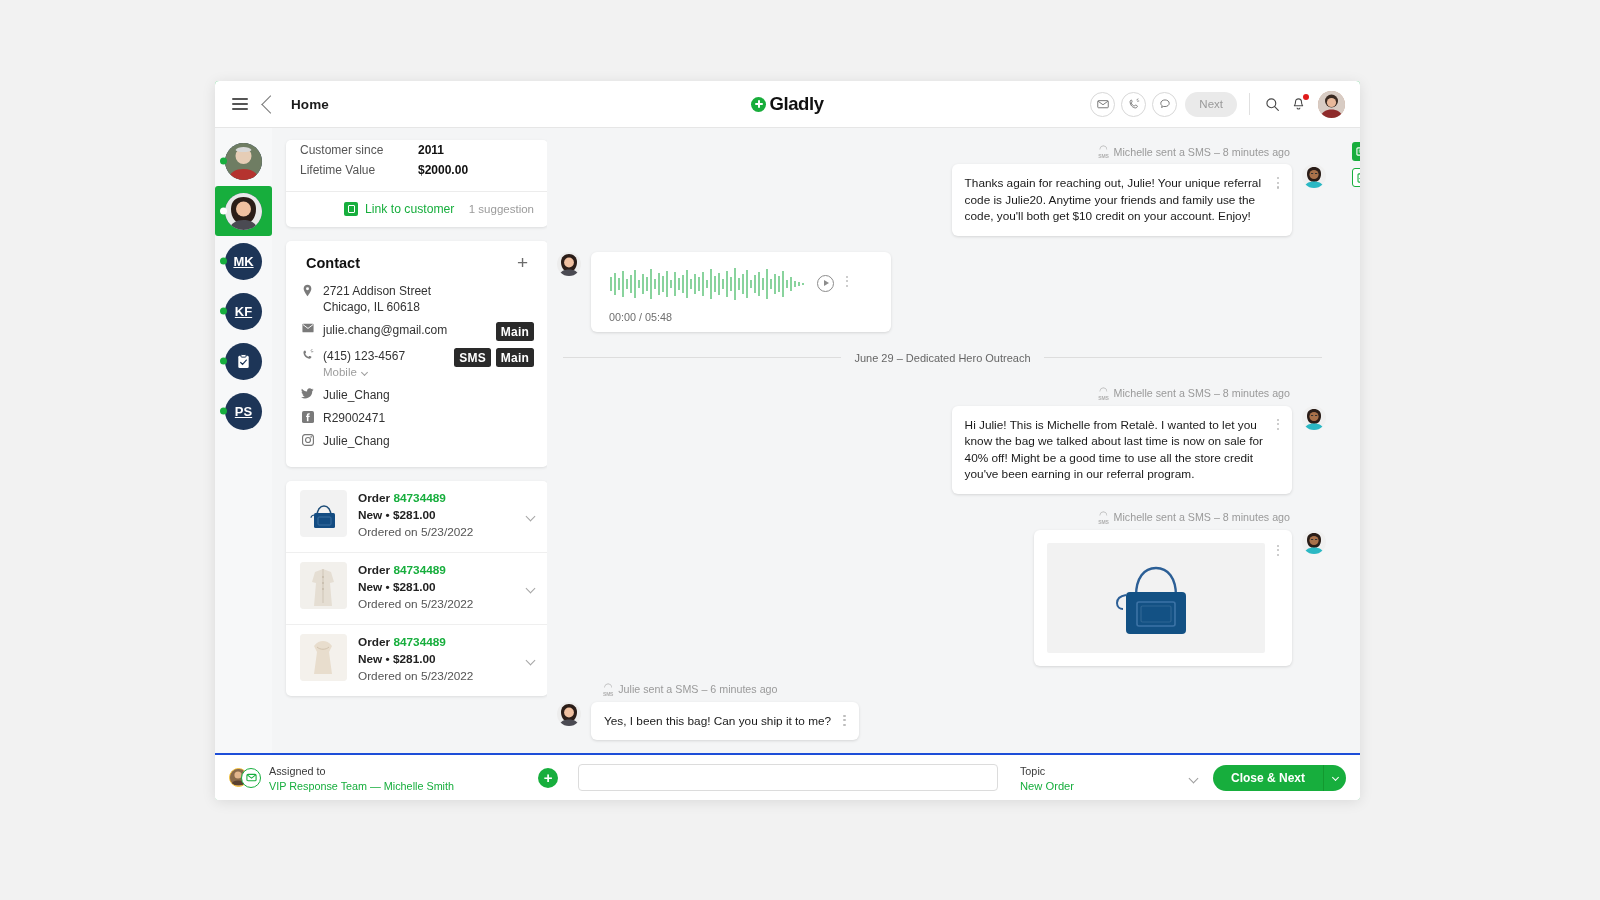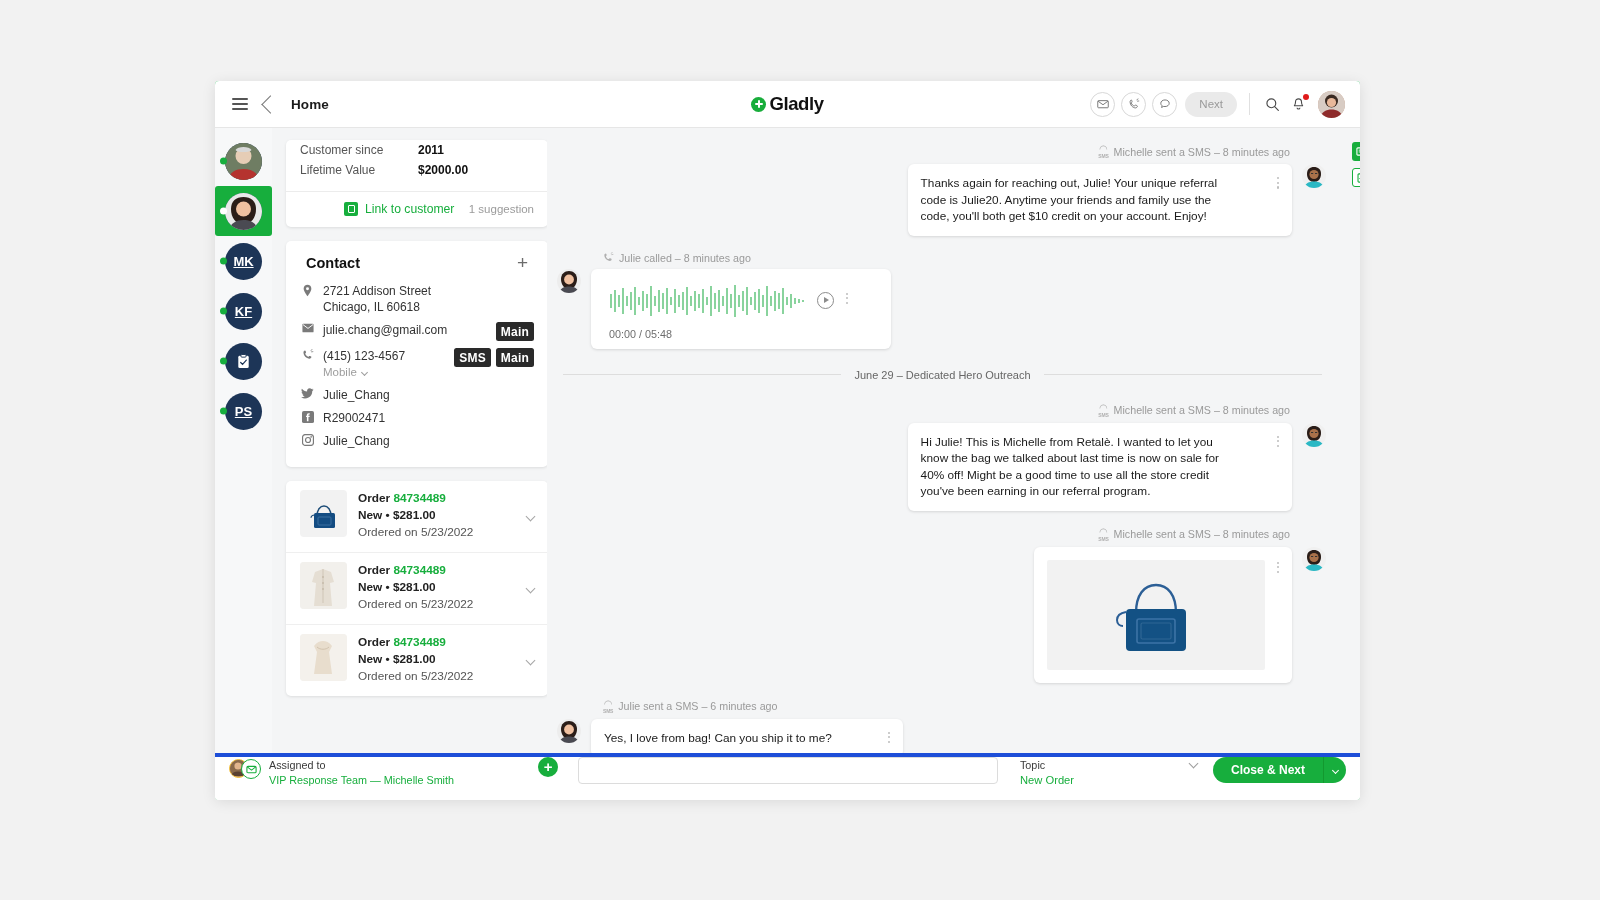--- a/index.html
+++ b/index.html
@@ -190,21 +190,21 @@
     color: #b0b0b0; line-height: 1;
   }
   .sms-ico .arcs { font-size: 10px; }
   .sms-ico .lbl { font-size: 5px; font-weight: bold; letter-spacing: -.2px; }
 
   .row { display: flex; align-items: flex-start; margin-top: 5px; }
   .row.right { justify-content: flex-end; }
   .bubble {
     background: #fff; border-radius: 6px; box-shadow: 0 1px 3px rgba(0,0,0,0.13);
     padding: 11px 13px; font-size: 11.8px; line-height: 16.5px; color: #1a1a1a;
-    position: relative; display: flex; align-items: flex-start; gap: 44px;
+    position: relative; display: flex; align-items: flex-start;
   }
   .bubble .txt { max-width: 300px; }
   .bubble-kebab { margin-left: 12px; display:flex; flex-direction: column; gap:2.2px; padding-top:2px; cursor:pointer; }
   .bubble-kebab i { width:2.4px; height:2.4px; border-radius:50%; background:#bdbdbd; display:block; }
   .msg-avatar { width: 24px; height: 24px; border-radius: 50%; overflow: hidden; flex: 0 0 24px; }
   .msg-avatar.r { margin-left: 10px; }
   .msg-avatar.l { margin-right: 10px; }
 
   
   .call-card {
@@ -242,22 +242,22 @@
   .widget {
     width: 19px; height: 19px; border-radius: 3px;
     display:flex; align-items:center; justify-content:center; cursor: pointer;
   }
   .widget.filled { background: #17ae3d; color: #fff; }
   .widget.outline { background: #fff; border: 1.4px solid #17ae3d; color: #17ae3d; }
 
   
   .footer {
     position: absolute; left: 0; right: 0; bottom: 0; height: 47px;
-    background: #fff; border-top: 4px solid #1d4ed8;
-    display: flex; align-items: flex-start; padding: 0 14px 0 14px;
+    background: #fff; border-top: 2px solid #1d4ed8;
+    display: flex; align-items: center; padding: 0 14px 0 14px;
   }
   .assign-ico { position: relative; width: 34px; height: 24px; flex: 0 0 34px; }
   .assign-ico .a1 {
     position:absolute; left:0; top:2px; width:19px; height:19px; border-radius:50%;
     overflow:hidden; background:#b98c60; border:1.5px solid #f3c13a;
   }
   .assign-ico .a2 {
     position:absolute; left:12px; top:2px; width:20px; height:20px; border-radius:50%;
     background:#fff; border:1.6px solid #17ae3d; display:flex; align-items:center; justify-content:center;
     color:#17ae3d;
@@ -625,29 +625,20 @@
               <path d="M5 10c0-5 3-7 7-7s7 2 7 7c0 5-3 8-7 8S5 15 5 10z" fill="#2a1d18"></path>
               <circle cx="12" cy="10.5" r="4.6" fill="#a9714a"></circle>
               <path d="M2 24c1-4.5 5-6.5 10-6.5S21 19.5 22 24z" fill="#2bb8c4"></path>
               <path d="M9 9.5h2.2M13 9.5h2.2" stroke="#333" stroke-width="1"></path>
             </svg>
           </span>
         </div>
       </div>
 
       <div class="msg-block">
-        <div class="meta left">
-          <span class="sms-ico">
-            <svg width="11" height="11" viewBox="0 0 14 14">
-                <path d="M3.4 1.8c.9 0 1.3 1.8 1.3 2.3 0 .6-.9.8-.9 1.5 0 1.1 2.3 3.4 3.4 3.4.7 0 .9-.9 1.5-.9.5 0 2.3.4 2.3 1.3 0 .9-1.1 1.9-2.1 1.9C5 11.3 1.7 8 1.7 3.9c0-1 1-2.1 1.7-2.1z" fill="#b0b0b0"></path>
-                <path d="M10.4 1.6l1.4-.9M11.1 3.3l1.6-.2" stroke="#b0b0b0" stroke-width=".9" stroke-linecap="round"></path>
-              </svg>
-          </span>
-          <span>Julie called – 8 minutes ago</span>
-        </div>
         <div class="row">
           <span class="msg-avatar l">
             <svg width="24" height="24" viewBox="0 0 24 24">
               <rect width="24" height="24" fill="#ededed"></rect>
               <path d="M4 10c0-5 3.5-8 8-8s8 3 8 8c0 6-3.5 10-8 10S4 16 4 10z" fill="#2b1d18"></path>
               <circle cx="12" cy="10.5" r="4.9" fill="#f0c0a0"></circle>
               <path d="M2 24c1-4.5 5-6.5 10-6.5S21 19.5 22 24z" fill="#4a4a52"></path>
             </svg>
           </span>
           <div class="call-card">
@@ -802,21 +793,21 @@
         <div class="row">
           <span class="msg-avatar l">
             <svg width="24" height="24" viewBox="0 0 24 24">
               <rect width="24" height="24" fill="#ededed"></rect>
               <path d="M4 10c0-5 3.5-8 8-8s8 3 8 8c0 6-3.5 10-8 10S4 16 4 10z" fill="#2b1d18"></path>
               <circle cx="12" cy="10.5" r="4.9" fill="#f0c0a0"></circle>
               <path d="M2 24c1-4.5 5-6.5 10-6.5S21 19.5 22 24z" fill="#4a4a52"></path>
             </svg>
           </span>
           <div class="bubble">
-            <span class="txt">Yes, I love from bag! Can you ship it to me?</span>
+            <span class="txt">Yes, I been this bag! Can you ship it to me?</span>
             <span class="bubble-kebab">
                 <i></i>
                 <i></i>
                 <i></i>
               </span>
           </div>
         </div>
       </div>
 
       <div class="msg-block">

